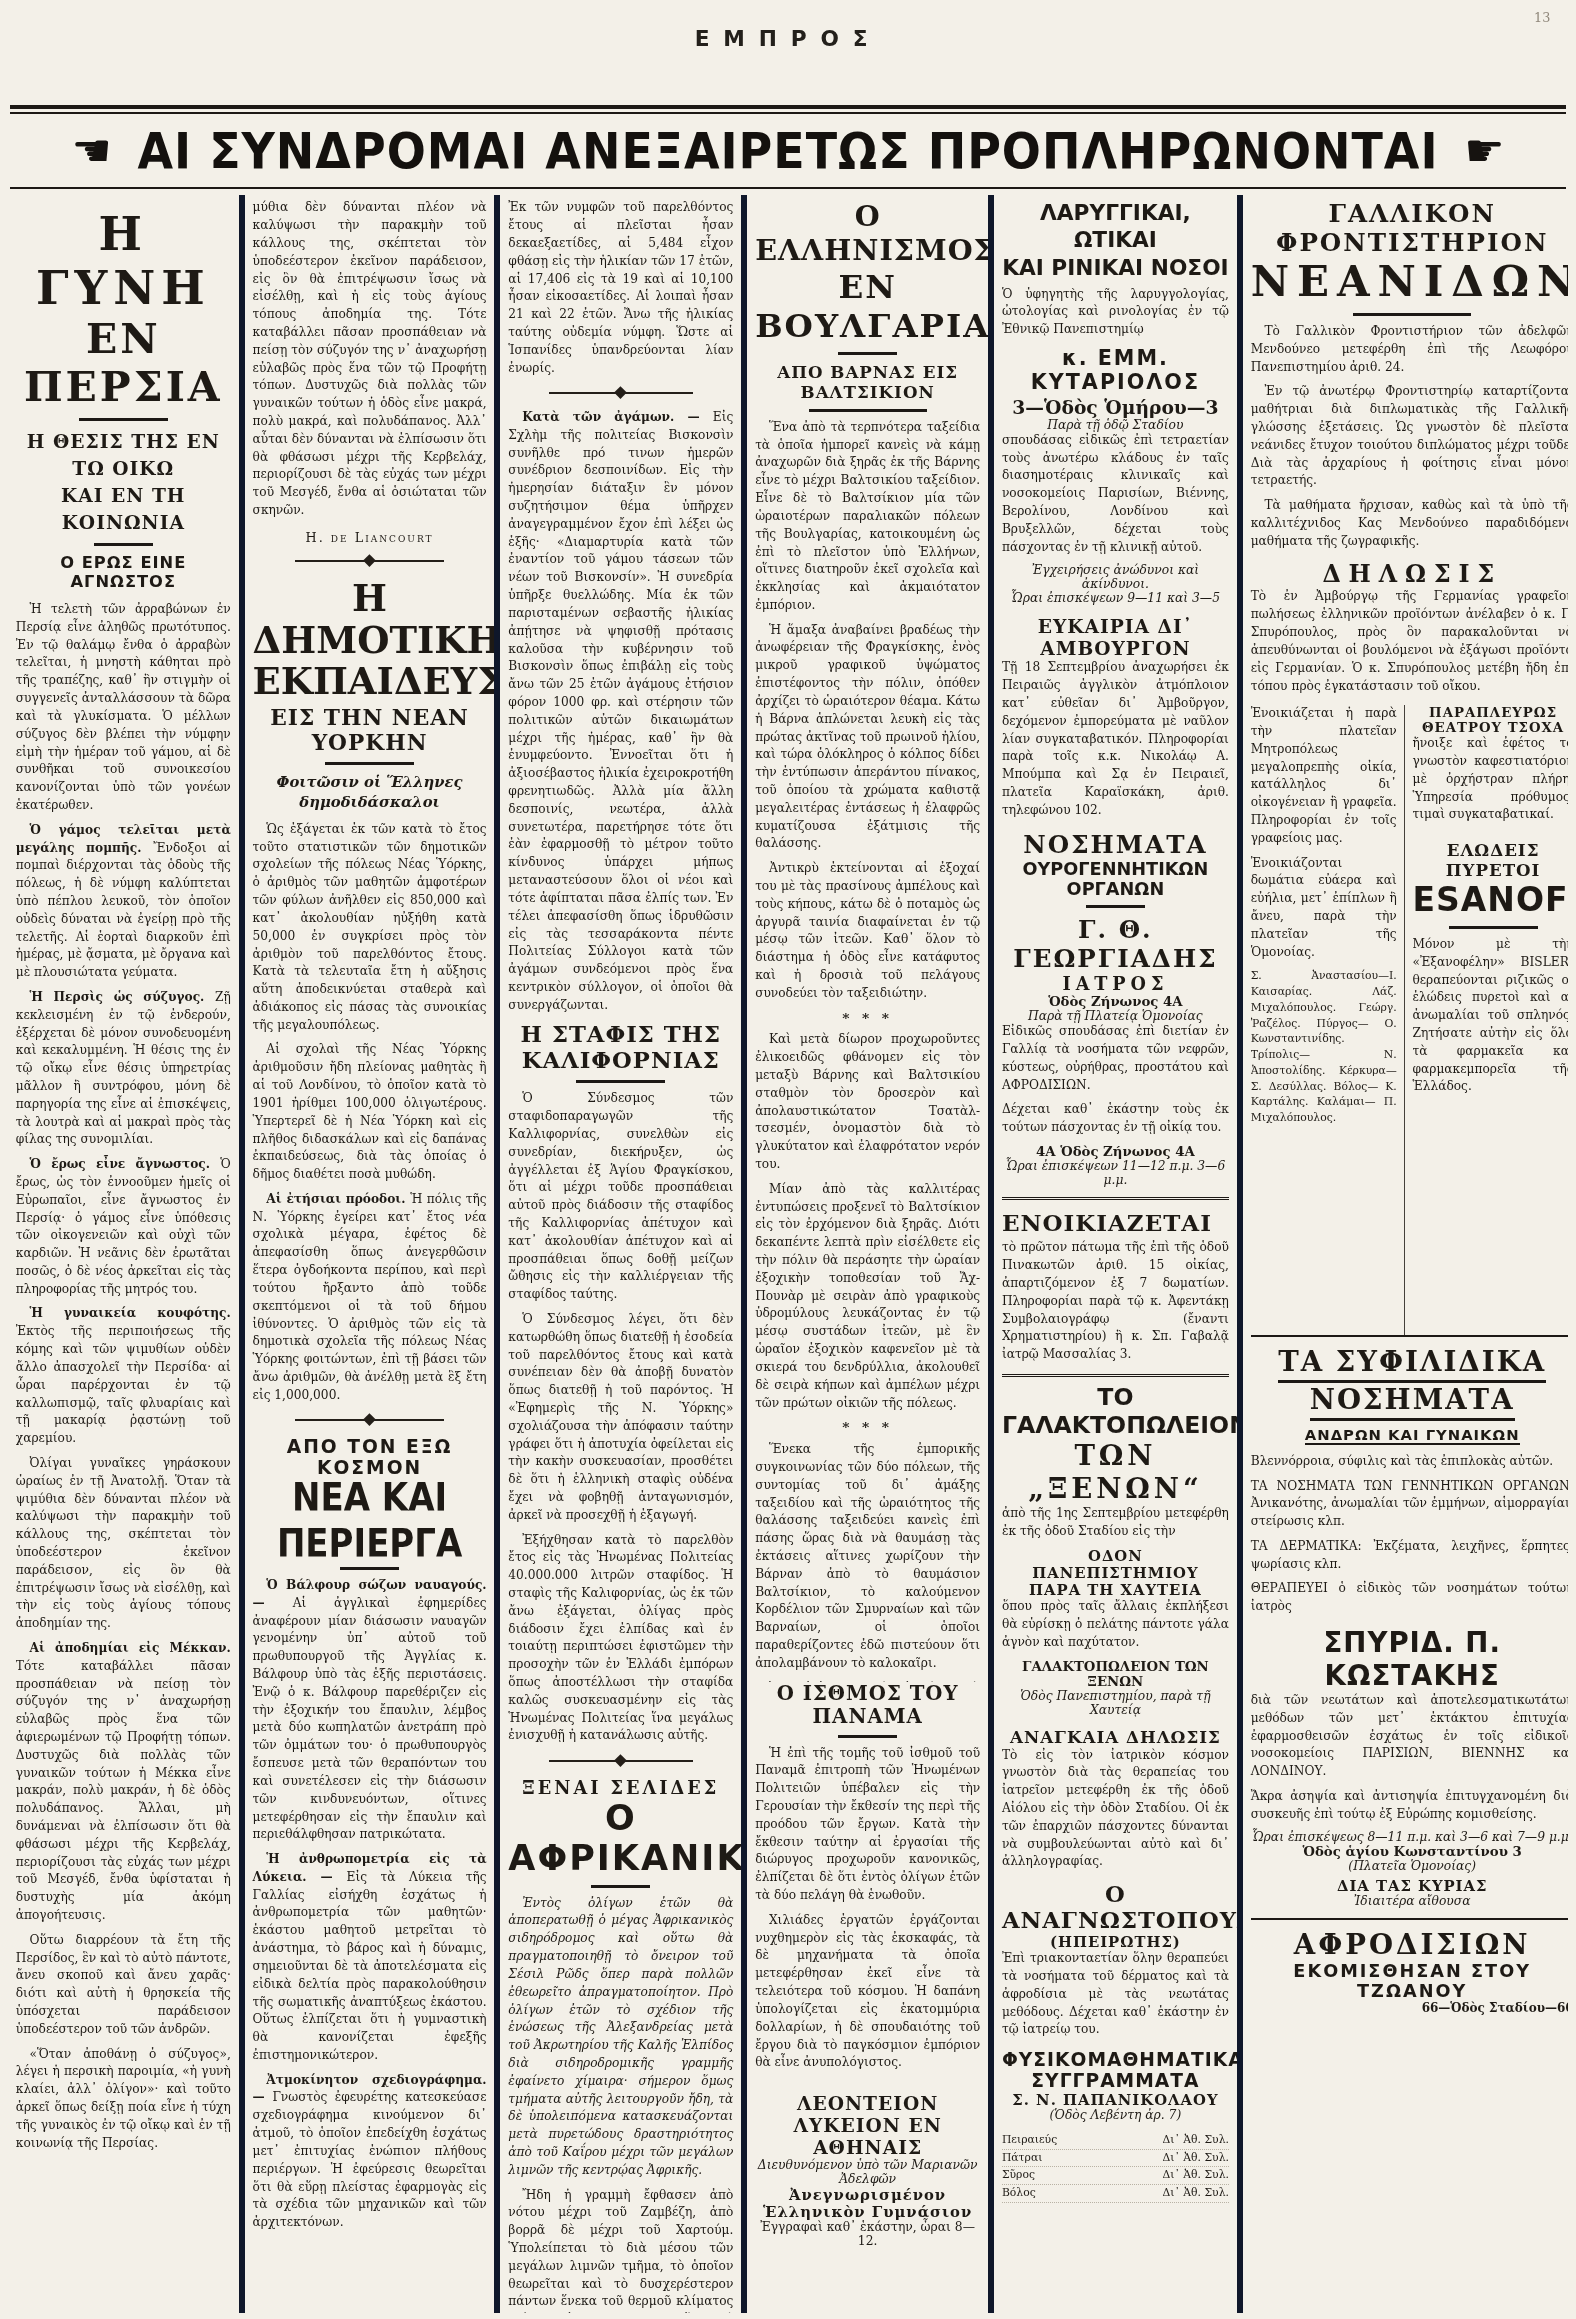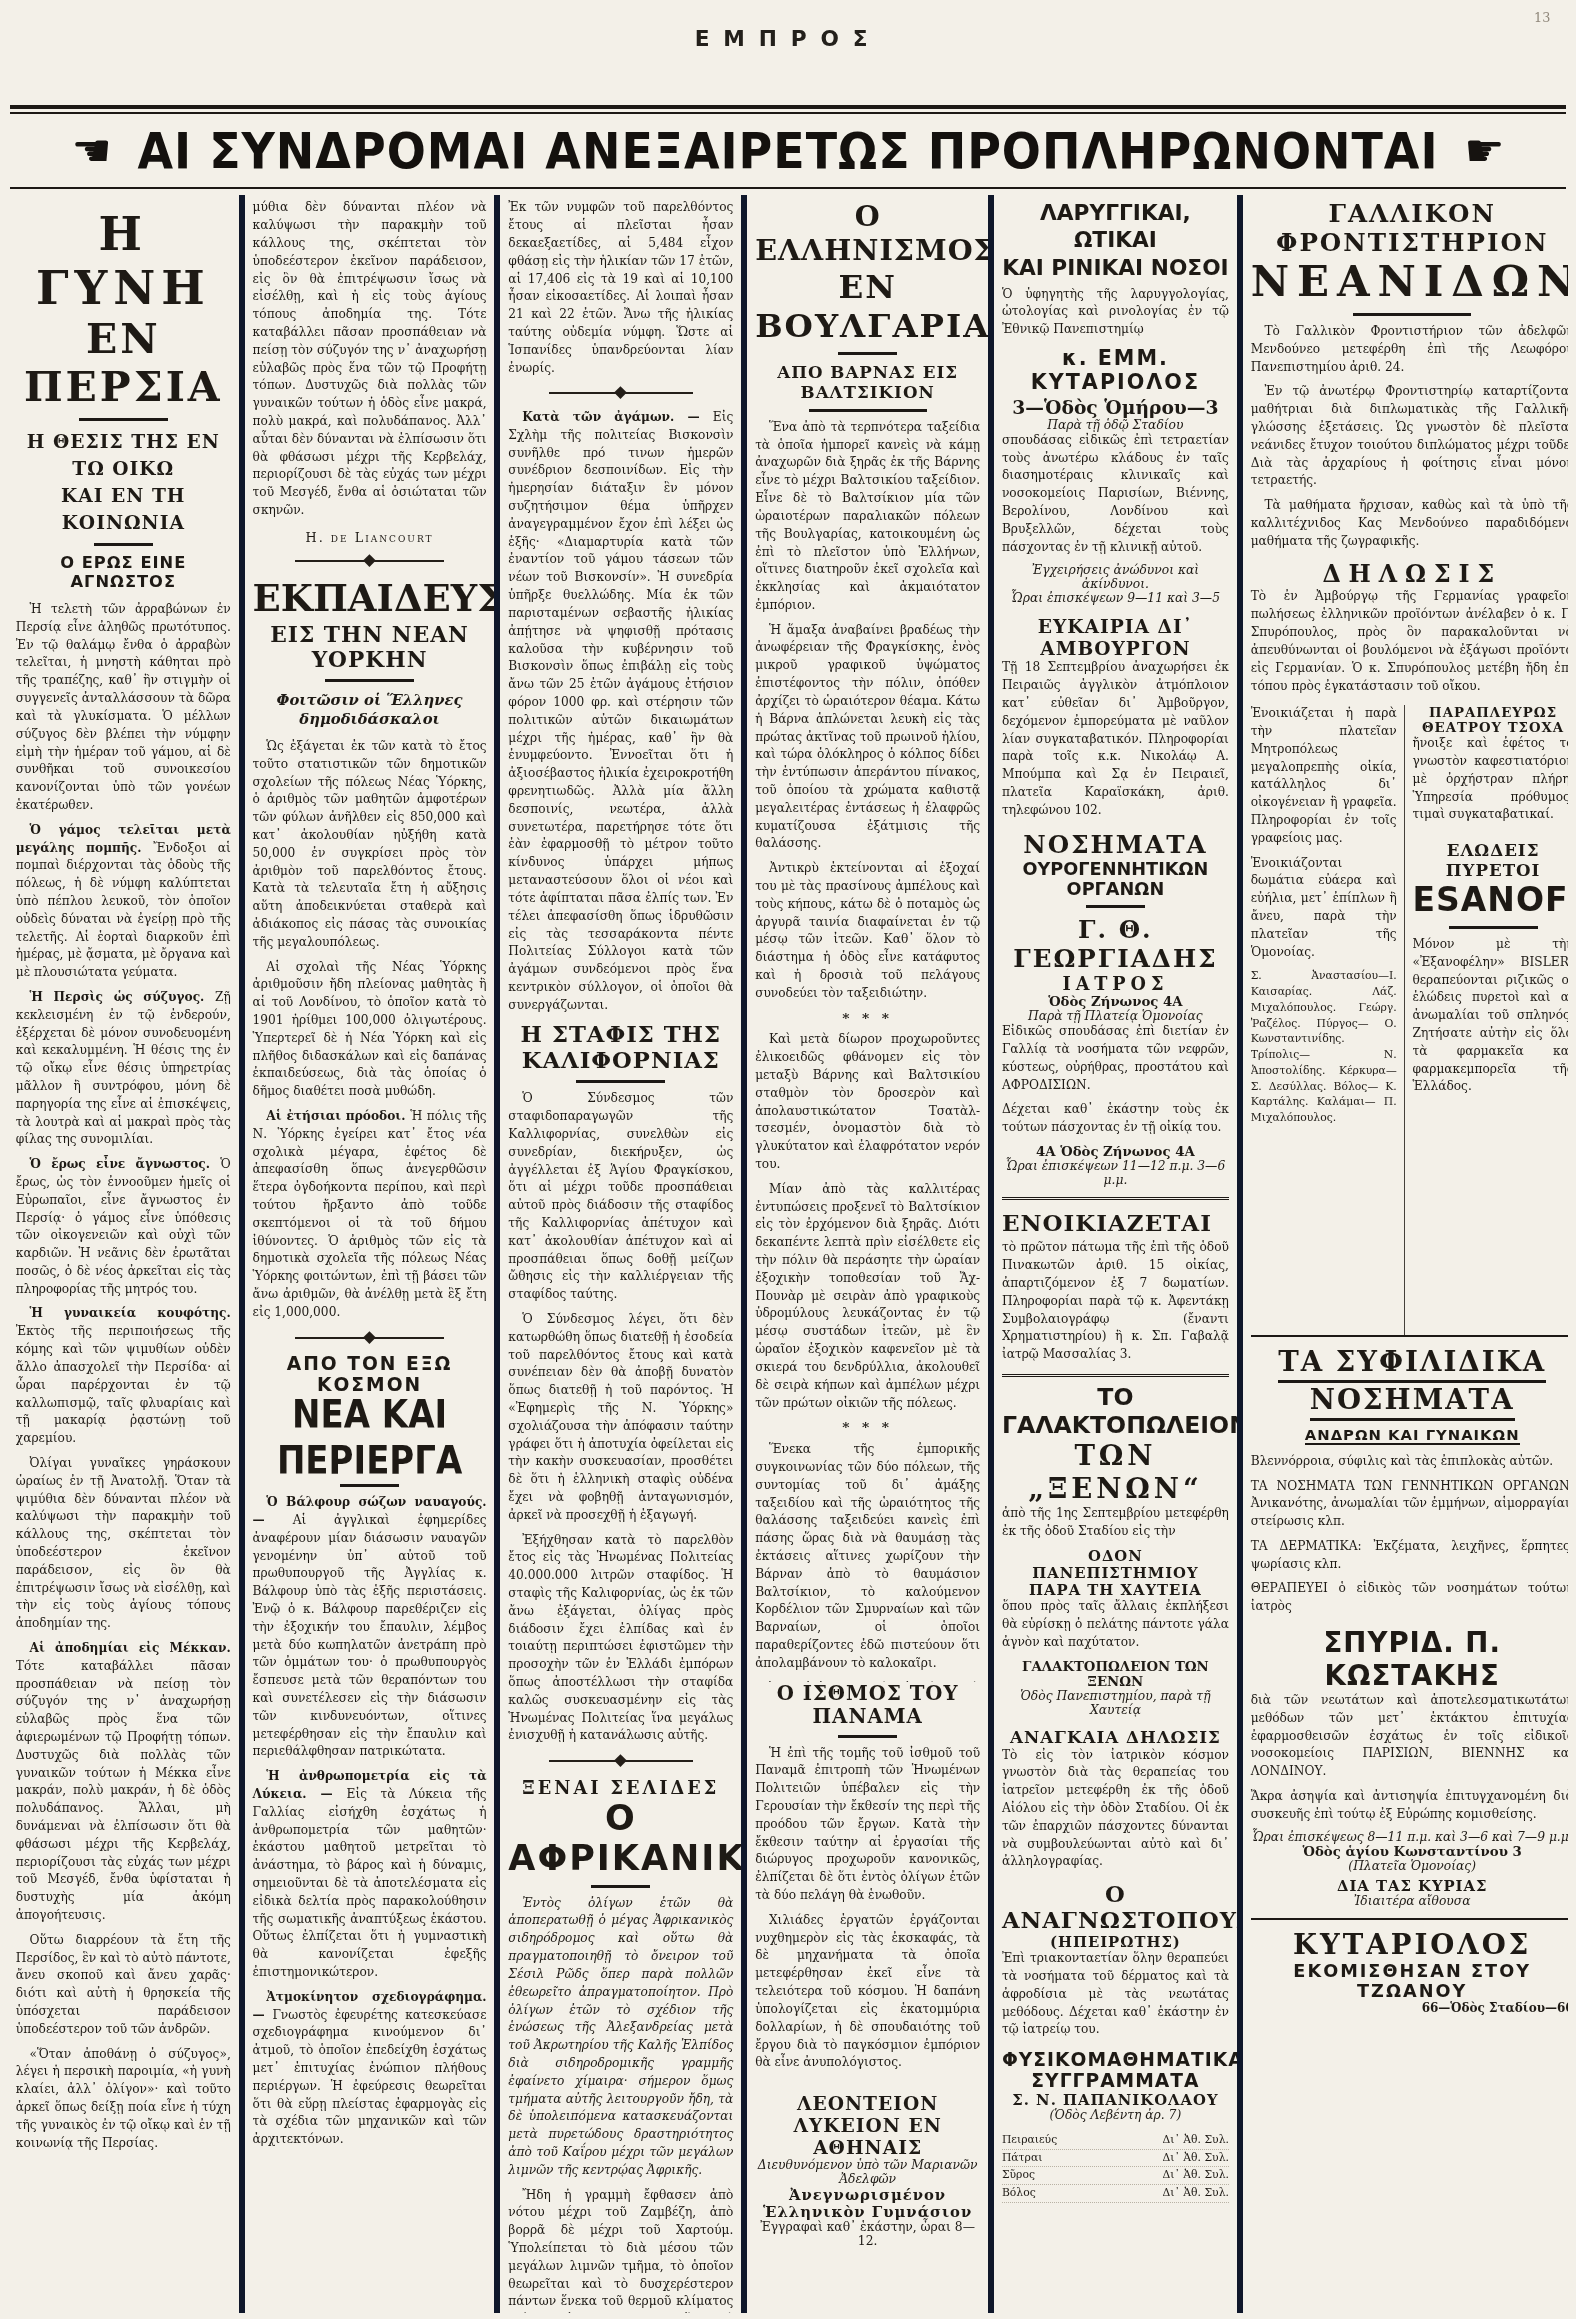--- a/index.html
+++ b/index.html
@@ -140,20 +140,21 @@
     <div class="col c2">
       <div class="blk">
         <p class="b nf">μύθια δὲν δύνανται πλέον νὰ καλύψωσι τὴν παρακμὴν τοῦ κάλλους της, σκέπτεται τὸν ὑποδεέστερον ἐκεῖνον παράδεισον, εἰς ὃν θὰ ἐπιτρέψωσιν ἴσως νὰ εἰσέλθῃ, καὶ ἡ εἰς τοὺς ἁγίους τόπους ἀποδημία της. Τότε καταβάλλει πᾶσαν προσπάθειαν νὰ πείσῃ τὸν σύζυγόν της ν᾽ ἀναχωρήσῃ εὐλαβῶς πρὸς ἕνα τῶν τῷ Προφήτῃ τόπων. Δυστυχῶς διὰ πολλὰς τῶν γυναικῶν τούτων ἡ ὁδὸς εἶνε μακρά, πολὺ μακρά, καὶ πολυδάπανος. Ἀλλ᾽ αὗται δὲν δύνανται νὰ ἐλπίσωσιν ὅτι θὰ φθάσωσι μέχρι τῆς Κερβελάχ, περιορίζουσι δὲ τὰς εὐχάς των μέχρι τοῦ Μεσγέδ, ἔνθα αἱ ὁσιώταται τῶν σκηνῶν.</p>
         <div class="byline">H. de Liancourt</div>
         <div class="orn">
             <span class="ln"></span>
             <span class="dm"></span>
           </div>
       </div>
       <div class="blk hc">
+        <div class="h-dim">Η ΔΗΜΟΤΙΚΗ</div>
         <div class="h-dim">ΕΚΠΑΙΔΕΥΣΙΣ</div>
         <div class="h-dim2">ΕΙΣ ΤΗΝ ΝΕΑΝ ΥΟΡΚΗΝ</div>
         <div class="sr w90"></div>
         <div class="subhead-i">Φοιτῶσιν οἱ Ἕλληνες δημοδιδάσκαλοι</div>
       </div>
       <div>
         <p class="b">Ὡς ἐξάγεται ἐκ τῶν κατὰ τὸ ἔτος τοῦτο στατιστικῶν τῶν δημοτικῶν σχολείων τῆς πόλεως Νέας Ὑόρκης, ὁ ἀριθμὸς τῶν μαθητῶν ἀμφοτέρων τῶν φύλων ἀνῆλθεν εἰς 850,000 καὶ κατ᾽ ἀκολουθίαν ηὐξήθη κατὰ 50,000 ἐν συγκρίσει πρὸς τὸν ἀριθμὸν τοῦ παρελθόντος ἔτους. Κατὰ τὰ τελευταῖα ἔτη ἡ αὔξησις αὕτη ἀποδεικνύεται σταθερὰ καὶ ἀδιάκοπος εἰς πάσας τὰς συνοικίας τῆς μεγαλουπόλεως.</p>
         <p class="b">Αἱ σχολαὶ τῆς Νέας Ὑόρκης ἀριθμοῦσιν ἤδη πλείονας μαθητὰς ἢ αἱ τοῦ Λονδίνου, τὸ ὁποῖον κατὰ τὸ 1901 ἠρίθμει 100,000 ὀλιγωτέρους. Ὑπερτερεῖ δὲ ἡ Νέα Ὑόρκη καὶ εἰς πλῆθος διδασκάλων καὶ εἰς δαπάνας ἐκπαιδεύσεως, διὰ τὰς ὁποίας ὁ δῆμος διαθέτει ποσὰ μυθώδη.</p>
         <p class="b"><b class="pl">Αἱ ἐτήσιαι πρόοδοι. </b><span>Ἡ πόλις τῆς Ν. Ὑόρκης ἐγείρει κατ᾽ ἔτος νέα σχολικὰ μέγαρα, ἐφέτος δὲ ἀπεφασίσθη ὅπως ἀνεγερθῶσιν ἕτερα ὀγδοήκοντα περίπου, καὶ περὶ τούτου ἤρξαντο ἀπὸ τοῦδε σκεπτόμενοι οἱ τὰ τοῦ δήμου ἰθύνοντες. Ὁ ἀριθμὸς τῶν εἰς τὰ δημοτικὰ σχολεῖα τῆς πόλεως Νέας Ὑόρκης φοιτώντων, ἐπὶ τῇ βάσει τῶν ἄνω ἀριθμῶν, θὰ ἀνέλθῃ μετὰ ἓξ ἔτη εἰς 1,000,000.</span></p>
       </div>
@@ -354,21 +355,21 @@
         <div class="h-kost">ΣΠΥΡΙΔ. Π. ΚΩΣΤΑΚΗΣ</div>
         <p class="b nf" style="text-align:justify">διὰ τῶν νεωτάτων καὶ ἀποτελεσματικωτάτων μεθόδων τῶν μετ᾽ ἐκτάκτου ἐπιτυχίας ἐφαρμοσθεισῶν ἐσχάτως ἐν τοῖς εἰδικοῖς νοσοκομείοις ΠΑΡΙΣΙΩΝ, ΒΙΕΝΝΗΣ καὶ ΛΟΝΔΙΝΟΥ.</p>
         <p class="b nf" style="text-align:justify">Ἄκρα ἀσηψία καὶ ἀντισηψία ἐπιτυγχανομένη διὰ συσκευῆς ἐπὶ τούτῳ ἐξ Εὐρώπης κομισθείσης.</p>
         <div class="csm it">Ὧραι ἐπισκέψεως 8—11 π.μ. καὶ 3—6 καὶ 7—9 μ.μ.</div>
         <div class="addr">Ὁδὸς ἁγίου Κωνσταντίνου 3</div>
         <div class="csm it">(Πλατεῖα Ὁμονοίας)</div>
         <div class="bold-c" style="margin-top:3.9px">ΔΙΑ ΤΑΣ ΚΥΡΙΑΣ</div>
         <div class="csm it">Ἰδιαιτέρα αἴθουσα</div>
       </div>
       <div class="blk hc" style="border-top:2.5px solid #1d1915;padding-top:7.9px">
-        <div class="h-fon">ΚΥΤΑΡΙΟΛΟΣ</div>
+        <div class="h-fon">ΑΦΡΟΔΙΣΙΩΝ</div>
         <div class="h-fon2">ΕΚΟΜΙΣΘΗΣΑΝ ΣΤΟΥ ΤΖΩΑΝΟΥ</div>
         <div class="h-fon3">66—Ὁδὸς Σταδίου—66</div>
       </div>
     </div>
 
   </div>
 </div>
 
 
 </body></html>

